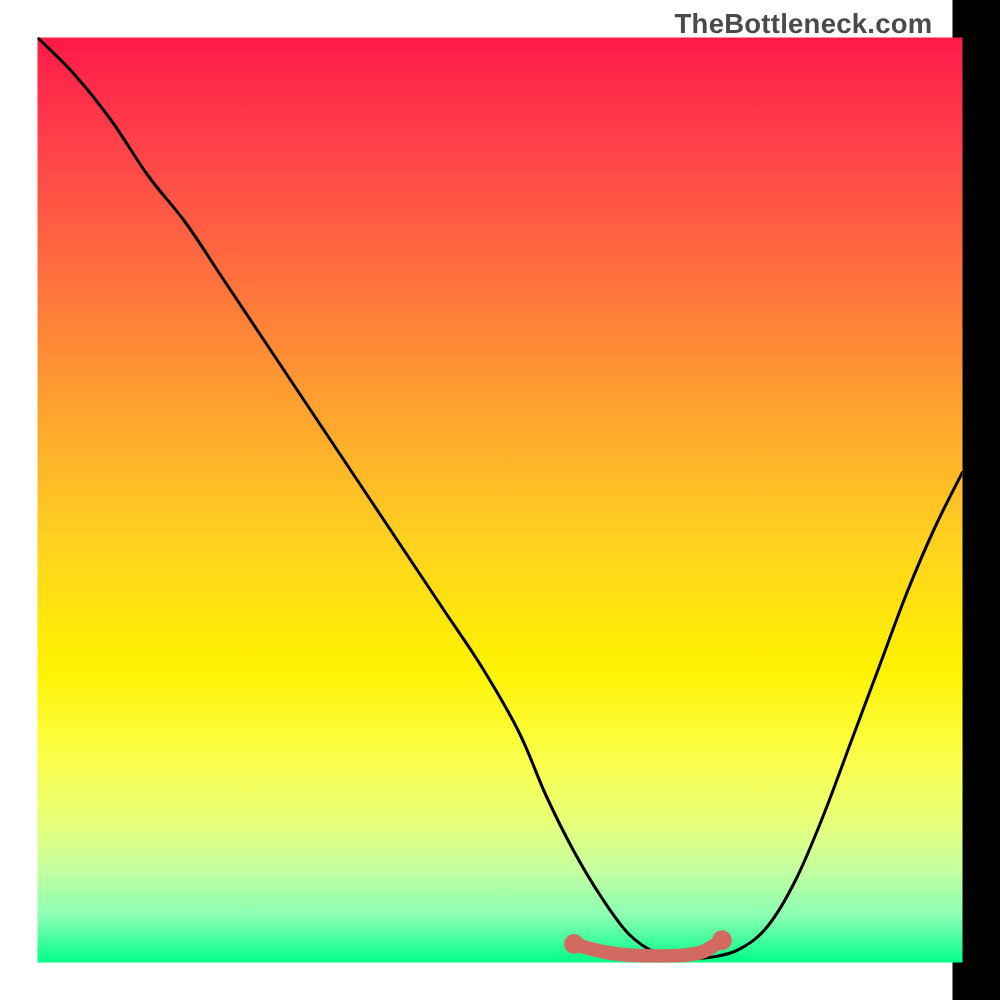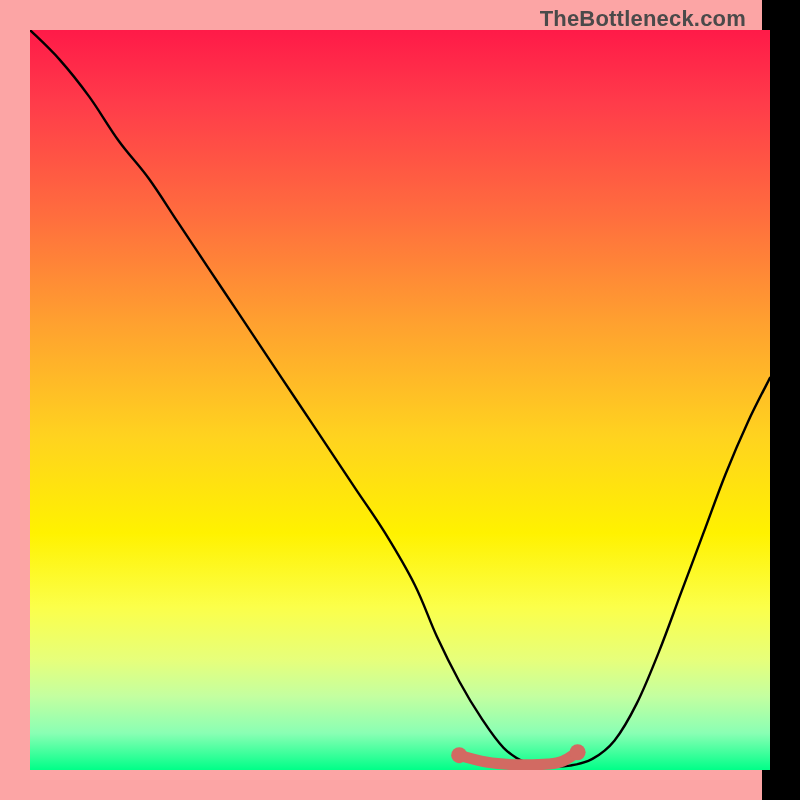--- a/index.html
+++ b/index.html
@@ -10,21 +10,21 @@
     background: #000;
     overflow: hidden;
     font-family: Arial, Helvetica, sans-serif;
   }
   .frame {
     position: absolute;
     left: 0;
     top: 0;
     width: 762px;
     height: 800px;
-    background: #fca5a5;
+    background: #ffffff;
   }
   .plot {
     position: absolute;
     left: 30px;
     top: 30px;
     width: 740px;
     height: 740px;
     background: linear-gradient(to bottom,
       #ff1a48 0%,
       #ff3c4a 10%,

